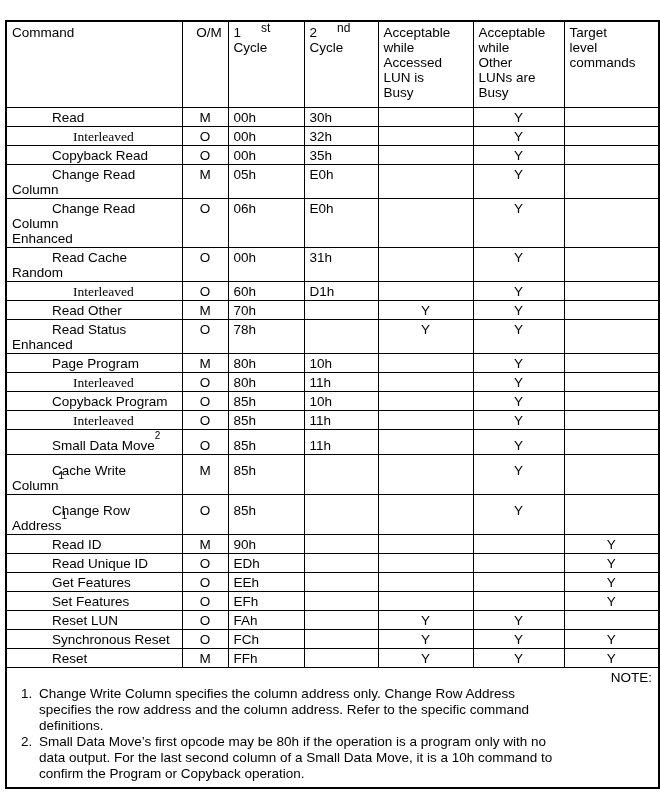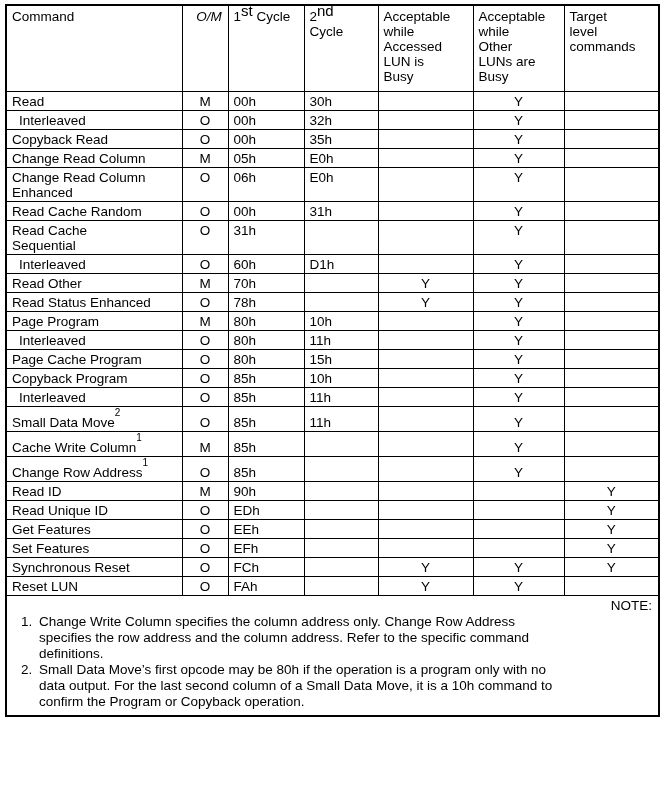--- a/index.html
+++ b/index.html
@@ -8,47 +8,47 @@
     width: 660px;
     height: 795px;
     background: #ffffff;
     color: #000000;
     font-family: "Liberation Sans", sans-serif;
     overflow: hidden;
   }
   table.cmd {
     position: absolute;
     left: 5px;
-    top: 4px;
+    top: 20px;
     width: 653px;
     border-collapse: collapse;
     table-layout: fixed;
     border: 2px solid #000000;
   }
   th, td {
     border: 1px solid #000000;
     font-size: 13.5px;
     font-weight: normal;
     vertical-align: top;
     line-height: 15px;
     overflow: hidden;
   }
   thead th {
     text-align: left;
     padding: 3px 3px 2px 5px;
     height: 80px;
     white-space: pre-line;
   }
-  thead th.h-om { text-align: center; padding-left: 8px; padding-right: 0; font-style: italic; }
+  thead th.h-om { text-align: center; padding-left: 8px; padding-right: 0; }
   tbody td { padding: 2px 3px 1px 5px; height: 15px; }
   td.c-cmd { padding-left: 5px; }
-  td.c-cmd .cmd-text { white-space: pre-line; }
-  td.c-cmd.c-indent { padding-left: 12px; }
+  td.c-cmd .cmd-text { white-space: pre-line; margin-left: 40px; }
+  td.c-cmd.c-indent { padding-left: 26px; font-family: Liberation Serif, serif; }
   td.c-om, td.c-y { text-align: center; padding-left: 0; padding-right: 0; }
-  sup.hdr-sup { font-size: 15px; line-height: 0; }
+  sup.hdr-sup { font-size: 12px; line-height: 0; margin-left: 20px; }
   .cmd-sup { font-size: 10px; position: relative; top: -6px; line-height: 0; }
   tr.has-sup td { padding-top: 8px; height: 15px; }
   tfoot td.note-cell { padding: 2px 6px 5px 6px; }
   .note-label { line-height: 16px; text-align: right; }
   .note-item { display: flex; line-height: 16px; }
   .note-num { flex: 0 0 26px; padding-left: 8px; box-sizing: border-box; }
   .note-text { flex: 1; white-space: pre-line; }
 </style>
 </head>
 <body>
@@ -135,30 +135,20 @@
         <tr>
     <td class="c-cmd"><span class="cmd-text">Read Cache Random</span><sup class="cmd-sup"></sup></td>
     <td class="c-om">O</td>
     <td class="c-cy">00h</td>
     <td class="c-cy">31h</td>
     <td class="c-y"></td>
     <td class="c-y">Y</td>
     <td class="c-y"></td>
   </tr>
         <tr>
-    <td class="c-cmd"><span class="cmd-text">Read Cache
-Sequential</span><sup class="cmd-sup"></sup></td>
-    <td class="c-om">O</td>
-    <td class="c-cy">31h</td>
-    <td class="c-cy"></td>
-    <td class="c-y"></td>
-    <td class="c-y">Y</td>
-    <td class="c-y"></td>
-  </tr>
-        <tr>
     <td class="c-cmd c-indent"><span class="cmd-text">Interleaved</span><sup class="cmd-sup"></sup></td>
     <td class="c-om">O</td>
     <td class="c-cy">60h</td>
     <td class="c-cy">D1h</td>
     <td class="c-y"></td>
     <td class="c-y">Y</td>
     <td class="c-y"></td>
   </tr>
         <tr>
     <td class="c-cmd"><span class="cmd-text">Read Other</span><sup class="cmd-sup"></sup></td>
@@ -190,29 +180,20 @@
         <tr>
     <td class="c-cmd c-indent"><span class="cmd-text">Interleaved</span><sup class="cmd-sup"></sup></td>
     <td class="c-om">O</td>
     <td class="c-cy">80h</td>
     <td class="c-cy">11h</td>
     <td class="c-y"></td>
     <td class="c-y">Y</td>
     <td class="c-y"></td>
   </tr>
         <tr>
-    <td class="c-cmd"><span class="cmd-text">Page Cache Program</span><sup class="cmd-sup"></sup></td>
-    <td class="c-om">O</td>
-    <td class="c-cy">80h</td>
-    <td class="c-cy">15h</td>
-    <td class="c-y"></td>
-    <td class="c-y">Y</td>
-    <td class="c-y"></td>
-  </tr>
-        <tr>
     <td class="c-cmd"><span class="cmd-text">Copyback Program</span><sup class="cmd-sup"></sup></td>
     <td class="c-om">O</td>
     <td class="c-cy">85h</td>
     <td class="c-cy">10h</td>
     <td class="c-y"></td>
     <td class="c-y">Y</td>
     <td class="c-y"></td>
   </tr>
         <tr>
     <td class="c-cmd c-indent"><span class="cmd-text">Interleaved</span><sup class="cmd-sup"></sup></td>
@@ -280,36 +261,45 @@
         <tr>
     <td class="c-cmd"><span class="cmd-text">Set Features</span><sup class="cmd-sup"></sup></td>
     <td class="c-om">O</td>
     <td class="c-cy">EFh</td>
     <td class="c-cy"></td>
     <td class="c-y"></td>
     <td class="c-y"></td>
     <td class="c-y">Y</td>
   </tr>
         <tr>
+    <td class="c-cmd"><span class="cmd-text">Reset LUN</span><sup class="cmd-sup"></sup></td>
+    <td class="c-om">O</td>
+    <td class="c-cy">FAh</td>
+    <td class="c-cy"></td>
+    <td class="c-y">Y</td>
+    <td class="c-y">Y</td>
+    <td class="c-y"></td>
+  </tr>
+        <tr>
     <td class="c-cmd"><span class="cmd-text">Synchronous Reset</span><sup class="cmd-sup"></sup></td>
     <td class="c-om">O</td>
     <td class="c-cy">FCh</td>
     <td class="c-cy"></td>
     <td class="c-y">Y</td>
     <td class="c-y">Y</td>
     <td class="c-y">Y</td>
   </tr>
         <tr>
-    <td class="c-cmd"><span class="cmd-text">Reset LUN</span><sup class="cmd-sup"></sup></td>
-    <td class="c-om">O</td>
-    <td class="c-cy">FAh</td>
-    <td class="c-cy"></td>
-    <td class="c-y">Y</td>
-    <td class="c-y">Y</td>
-    <td class="c-y"></td>
+    <td class="c-cmd"><span class="cmd-text">Reset</span><sup class="cmd-sup"></sup></td>
+    <td class="c-om">M</td>
+    <td class="c-cy">FFh</td>
+    <td class="c-cy"></td>
+    <td class="c-y">Y</td>
+    <td class="c-y">Y</td>
+    <td class="c-y">Y</td>
   </tr>
       </tbody>
     <tfoot>
       <tr>
         <td class="note-cell" colspan="7">
           <div class="note-label">NOTE:</div>
           <div id="note-list">
               <div class="note-item">
     <span class="note-num">1.</span>
     <span class="note-text">Change Write Column specifies the column address only.  Change Row Address

